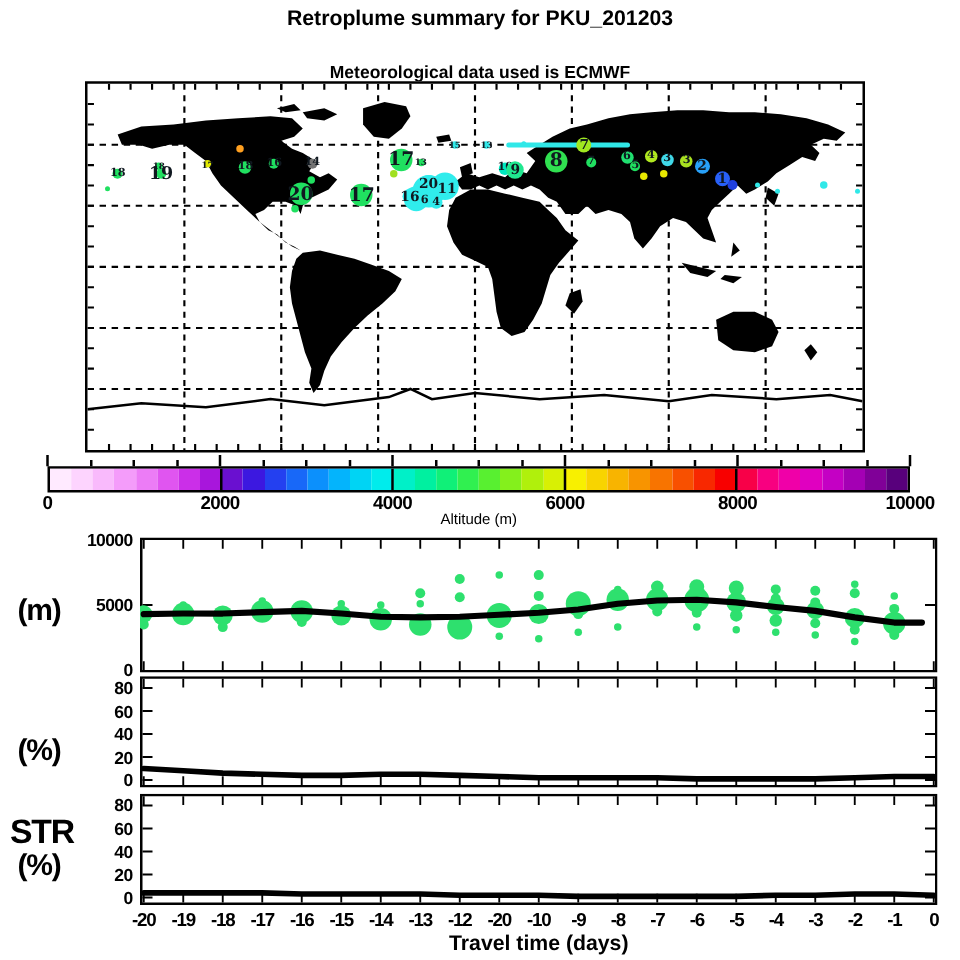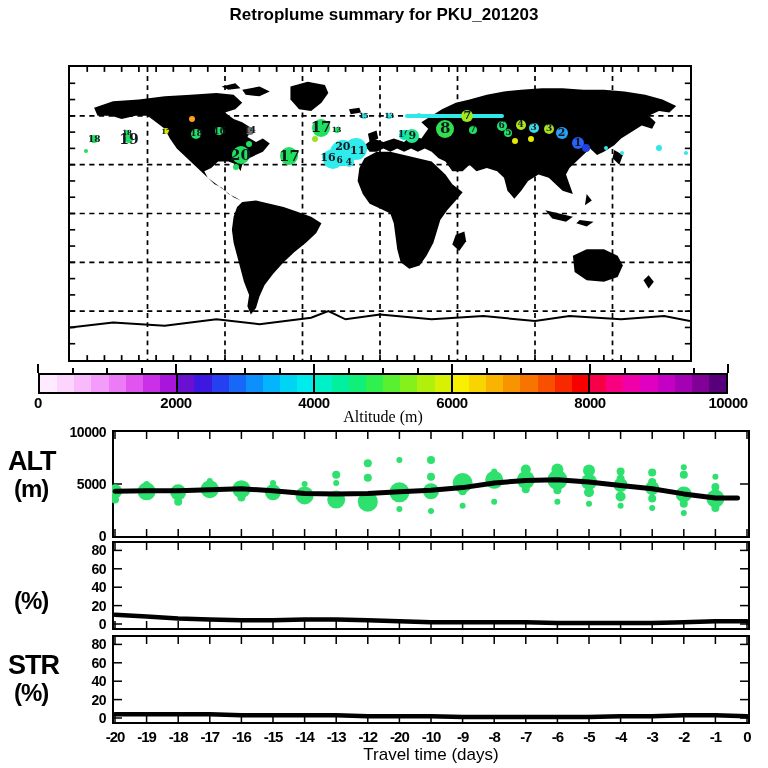--- a/index.html
+++ b/index.html
@@ -19,39 +19,40 @@
   
   #cb{position:absolute;left:38px;top:352px;width:690px;height:76px;}
   #cb-ticks{position:absolute;left:0;top:12px;width:100%;height:9px;}
   .cbtick{position:absolute;width:2px;background:#000;transform:translateX(-50%);bottom:0;}
   #cb-body{position:absolute;left:0;top:21px;width:686px;height:17px;border:2px solid #000;display:flex;}
   .cbseg{flex:1 1 auto;height:100%;}
   .cbdiv{position:absolute;top:0;width:2px;height:100%;background:#000;}
   #cb-labels{position:absolute;left:0;top:42px;width:100%;height:16px;}
   .cblab{position:absolute;transform:translateX(-50%);font-weight:bold;font-size:15px;letter-spacing:-0.5px;}
   #cb-title{position:absolute;left:0;top:56px;width:100%;text-align:center;
-            font-family:Liberation Serif, serif;font-size:16px;}
+            font-family:Liberation Sans, sans-serif;font-size:12px;}
   
   .panel-svg{position:absolute;left:112px;width:638px;}
   #alt-svg{top:430px;height:108px;}
   #abl-svg{top:541px;height:89px;}
   #str-svg{top:635px;height:89px;}
   .side-label{position:absolute;left:8px;width:100px;font-weight:bold;font-size:27px;letter-spacing:-1px;}
   .side-unit{position:absolute;left:14px;width:100px;font-weight:bold;font-size:24px;letter-spacing:-1px;}
   .ylab{position:absolute;width:70px;text-align:right;font-weight:bold;font-size:14px;letter-spacing:-0.5px;}
   #xlabels .xl{position:absolute;top:0;transform:translateX(-50%);font-weight:bold;font-size:15px;letter-spacing:-1px;}
   #xlabels{position:absolute;left:0;top:728px;width:768px;height:18px;}
-  #xtitle{position:absolute;left:112px;top:745px;width:638px;text-align:center;font-weight:normal;font-size:17px;}
+  #xtitle{position:absolute;left:112px;top:745px;width:638px;text-align:center;font-weight:bold;font-size:17px;}
 </style>
 </head>
 <body>
 
 <div id="root">
 
   <div id="t1" class="title">Retroplume summary for PKU_201203</div>
+  <div id="t3" class="title">Meteorological data used is ECMWF</div>
 
   <div id="map">
     <svg id="map-svg" viewBox="0 0 360 180" preserveAspectRatio="none">
       <g stroke="#000" stroke-width="1" vector-effect="non-scaling-stroke" stroke-dasharray="3,2.6">
         <line x1="45" y1="0" x2="45" y2="180"></line>
           <line x1="90" y1="0" x2="90" y2="180"></line>
         <line x1="135" y1="0" x2="135" y2="180"></line>
           <line x1="180" y1="0" x2="180" y2="180"></line>
         <line x1="225" y1="0" x2="225" y2="180"></line>
           <line x1="270" y1="0" x2="270" y2="180"></line>
@@ -373,21 +374,20 @@
         <div class="cblab" style="left: 0%;">0</div>
         <div class="cblab" style="left: 20%;">2000</div>
         <div class="cblab" style="left: 40%;">4000</div>
         <div class="cblab" style="left: 60%;">6000</div>
         <div class="cblab" style="left: 80%;">8000</div>
         <div class="cblab" style="left: 100%;">10000</div>
       </div>
     <div id="cb-title">Altitude (m)</div>
   </div>
 
-  <div class="side-label" style="top:446px">ALT</div>
   <div class="side-unit" style="top:475px">(m)</div>
   <div class="side-unit" style="top:587px">(%)</div>
   <div class="side-label" style="top:650px">STR</div>
   <div class="side-unit" style="top:679px">(%)</div>
 
   <svg id="alt-svg" class="panel-svg" viewBox="0 0 638 108">
       <rect x="1" y="1" width="636" height="106" fill="none" stroke="#000" stroke-width="2"></rect>
       <line x1="3" y1="2" x2="3" y2="9" stroke="#000" stroke-width="1.5"></line>
       <line x1="3" y1="99" x2="3" y2="106" stroke="#000" stroke-width="1.5"></line>
       <line x1="34.6" y1="2" x2="34.6" y2="9" stroke="#000" stroke-width="1.5"></line>

